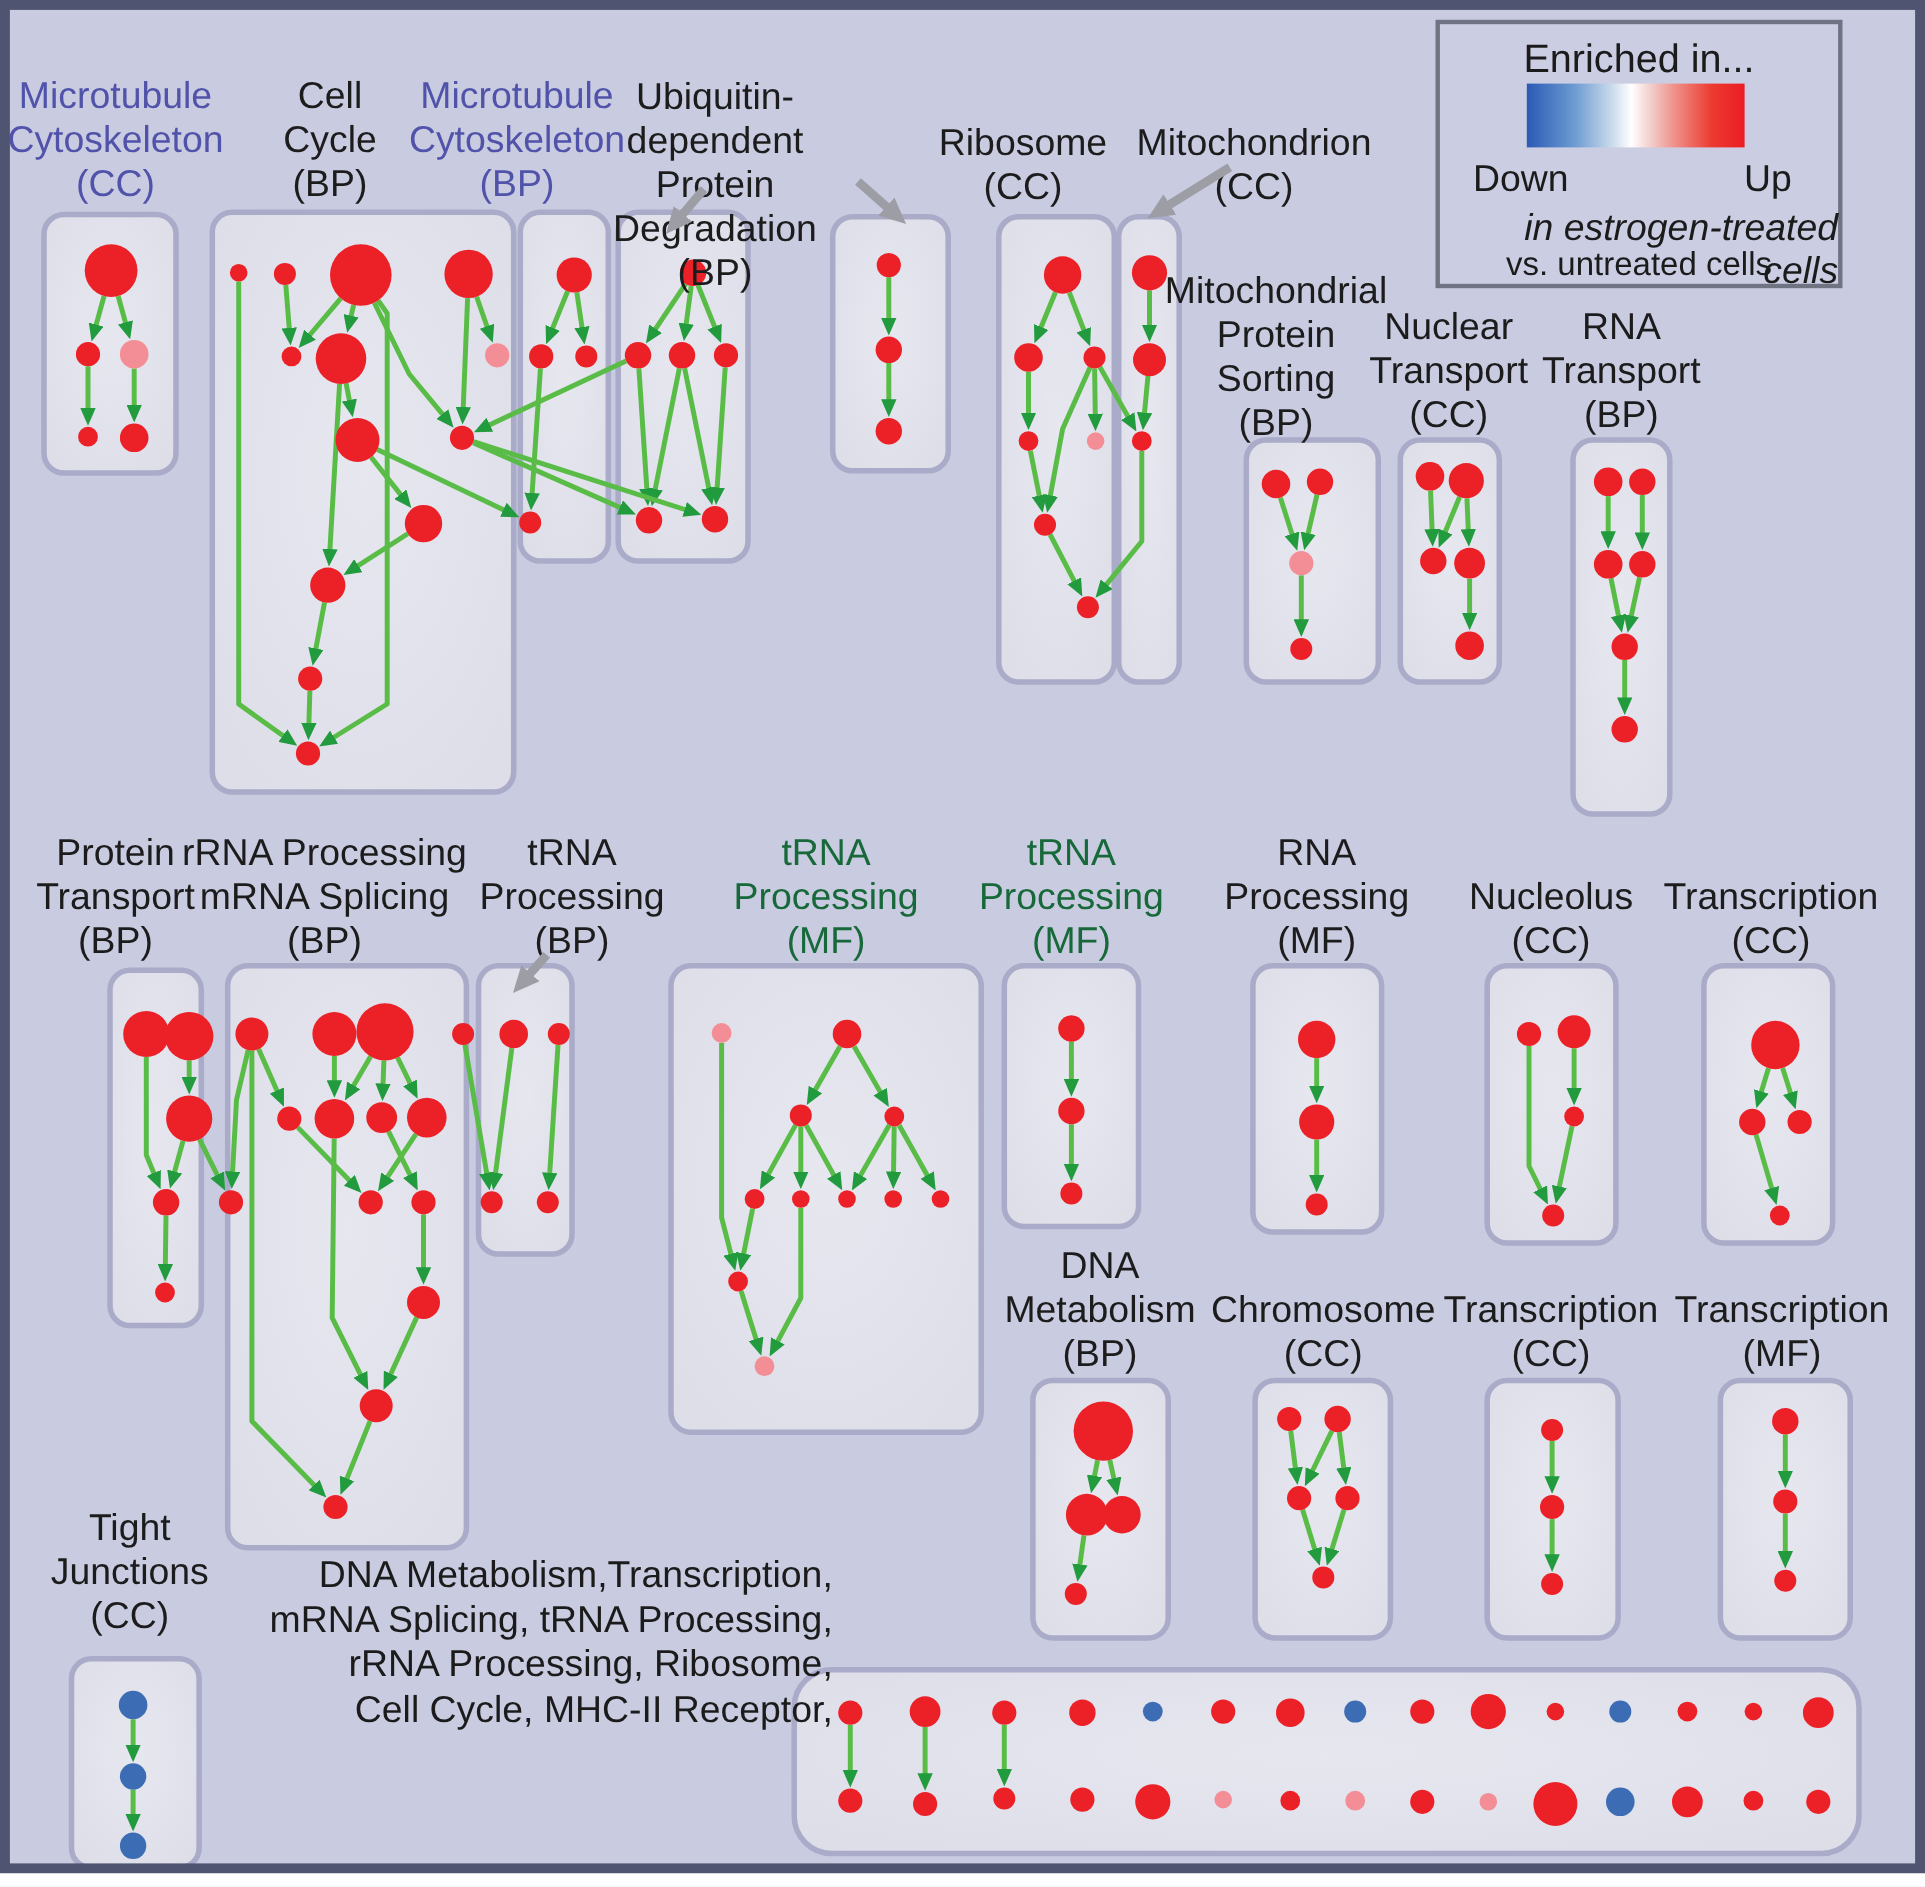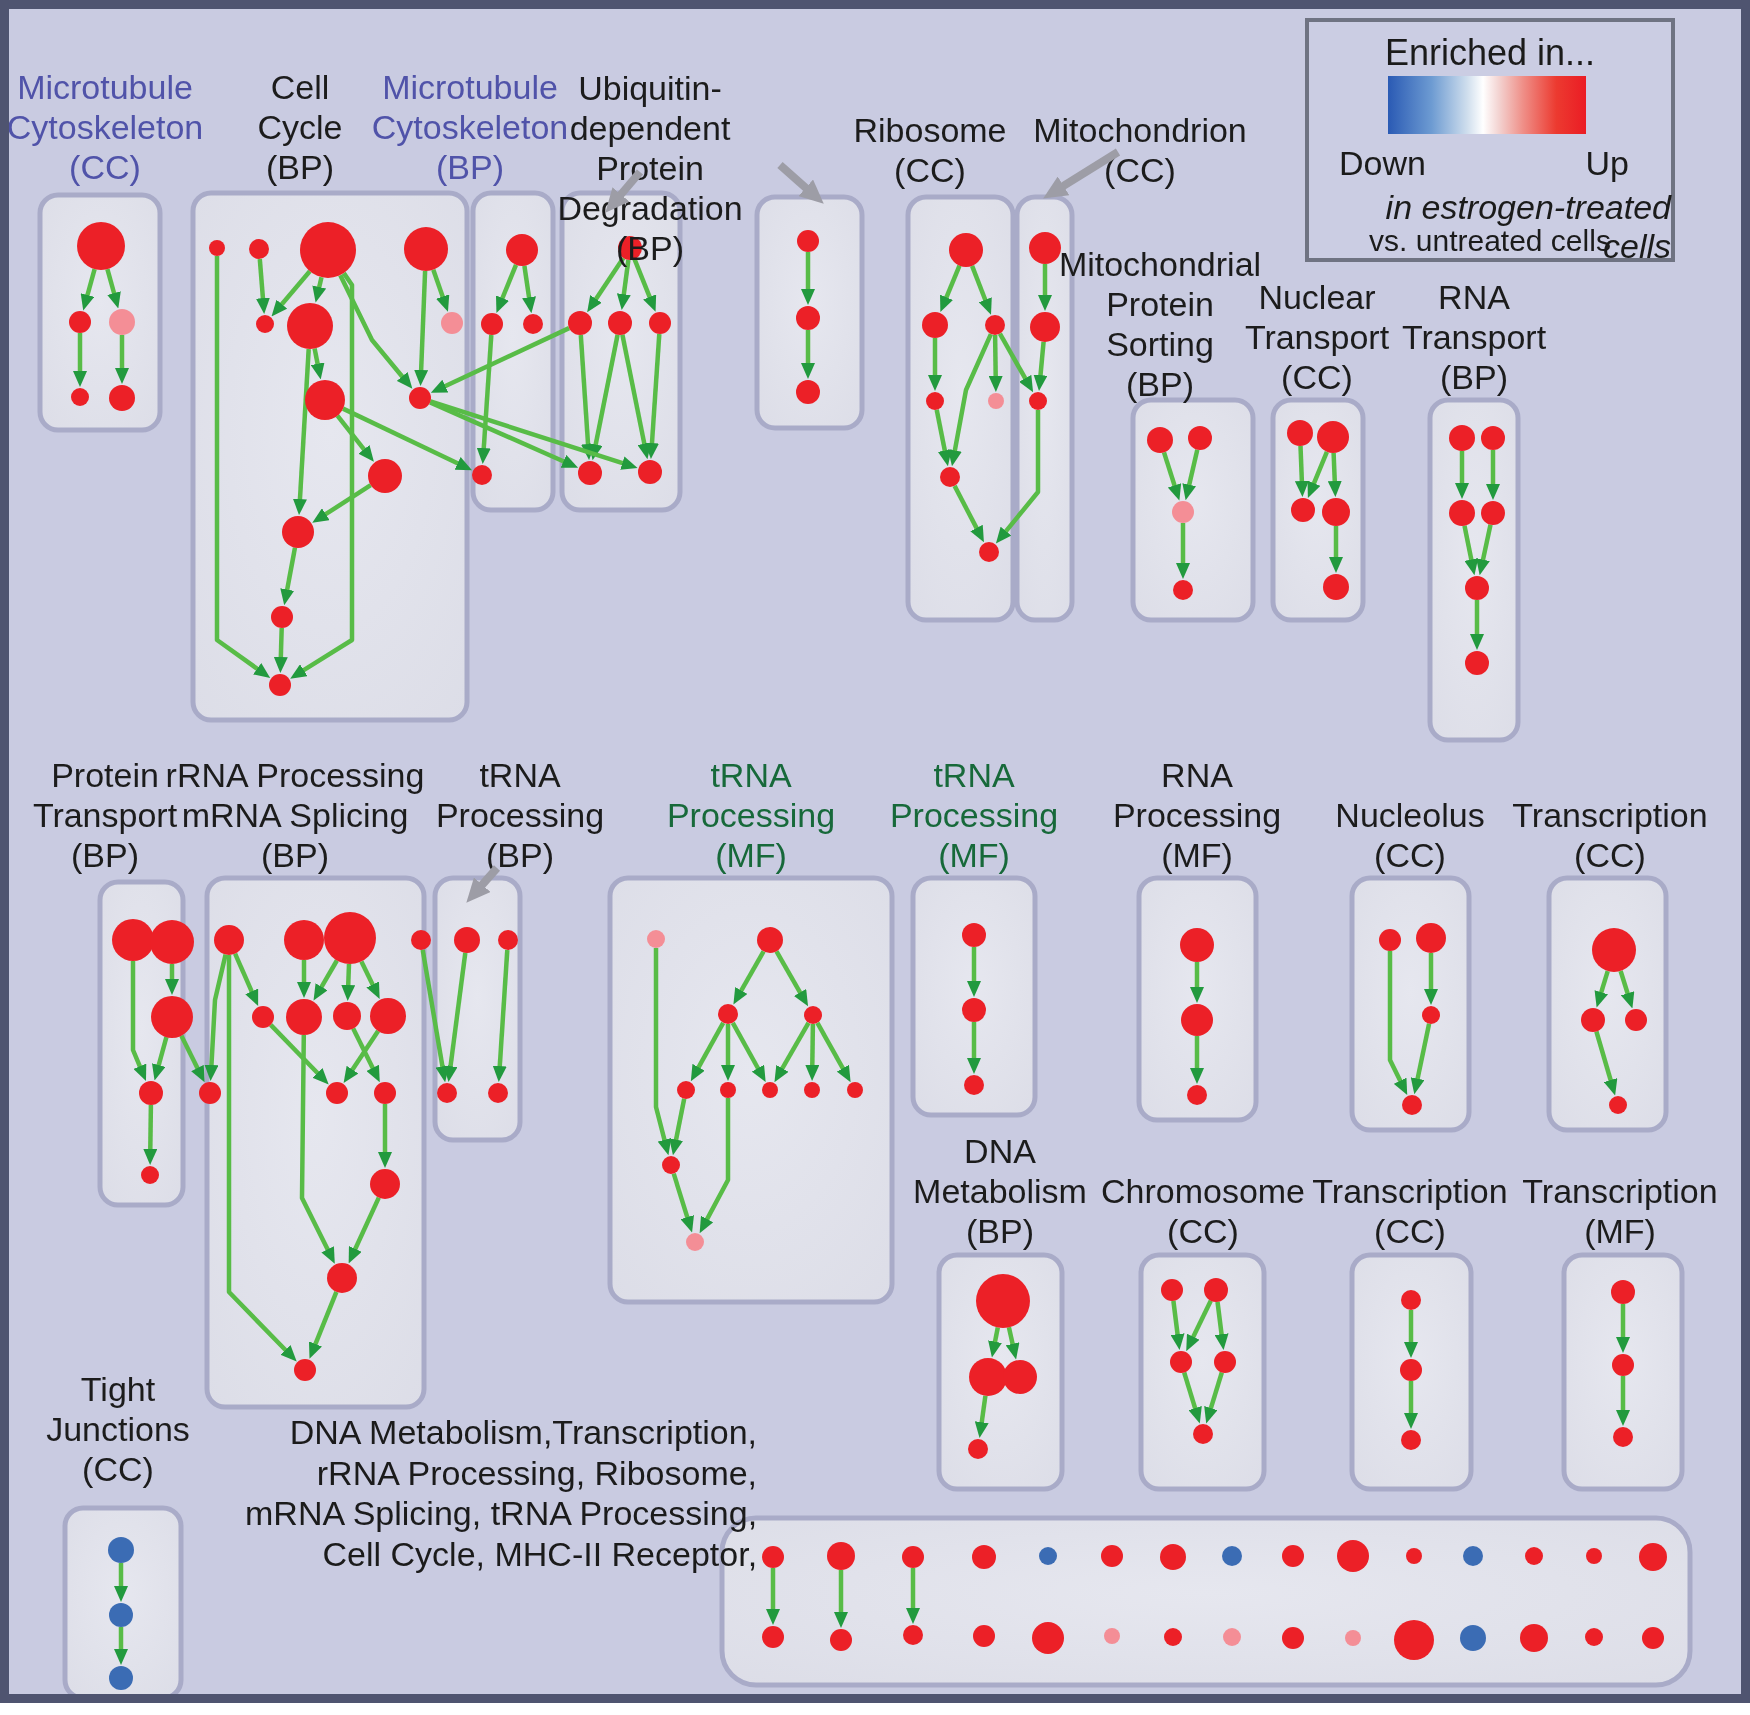--- a/index.html
+++ b/index.html
@@ -416,18 +416,18 @@
       <div class="legend-title">Enriched in...</div>
       <div class="legend-gradient"></div>
       <div class="legend-down">Down</div>
       <div class="legend-up">Up</div>
       <div class="legend-sub1">in estrogen-treated cells</div>
       <div class="legend-sub2">vs. untreated cells</div>
     </div>
 
     <div class="note">
       <div>DNA Metabolism,Transcription,</div>
+      <div>mRNA Splicing, tRNA Processing,</div>
       <div>rRNA Processing, Ribosome,</div>
-      <div>mRNA Splicing, tRNA Processing,</div>
       <div>Cell Cycle, MHC-II Receptor,</div>
     </div>
   </div>
 </div>
 
 </body></html>

